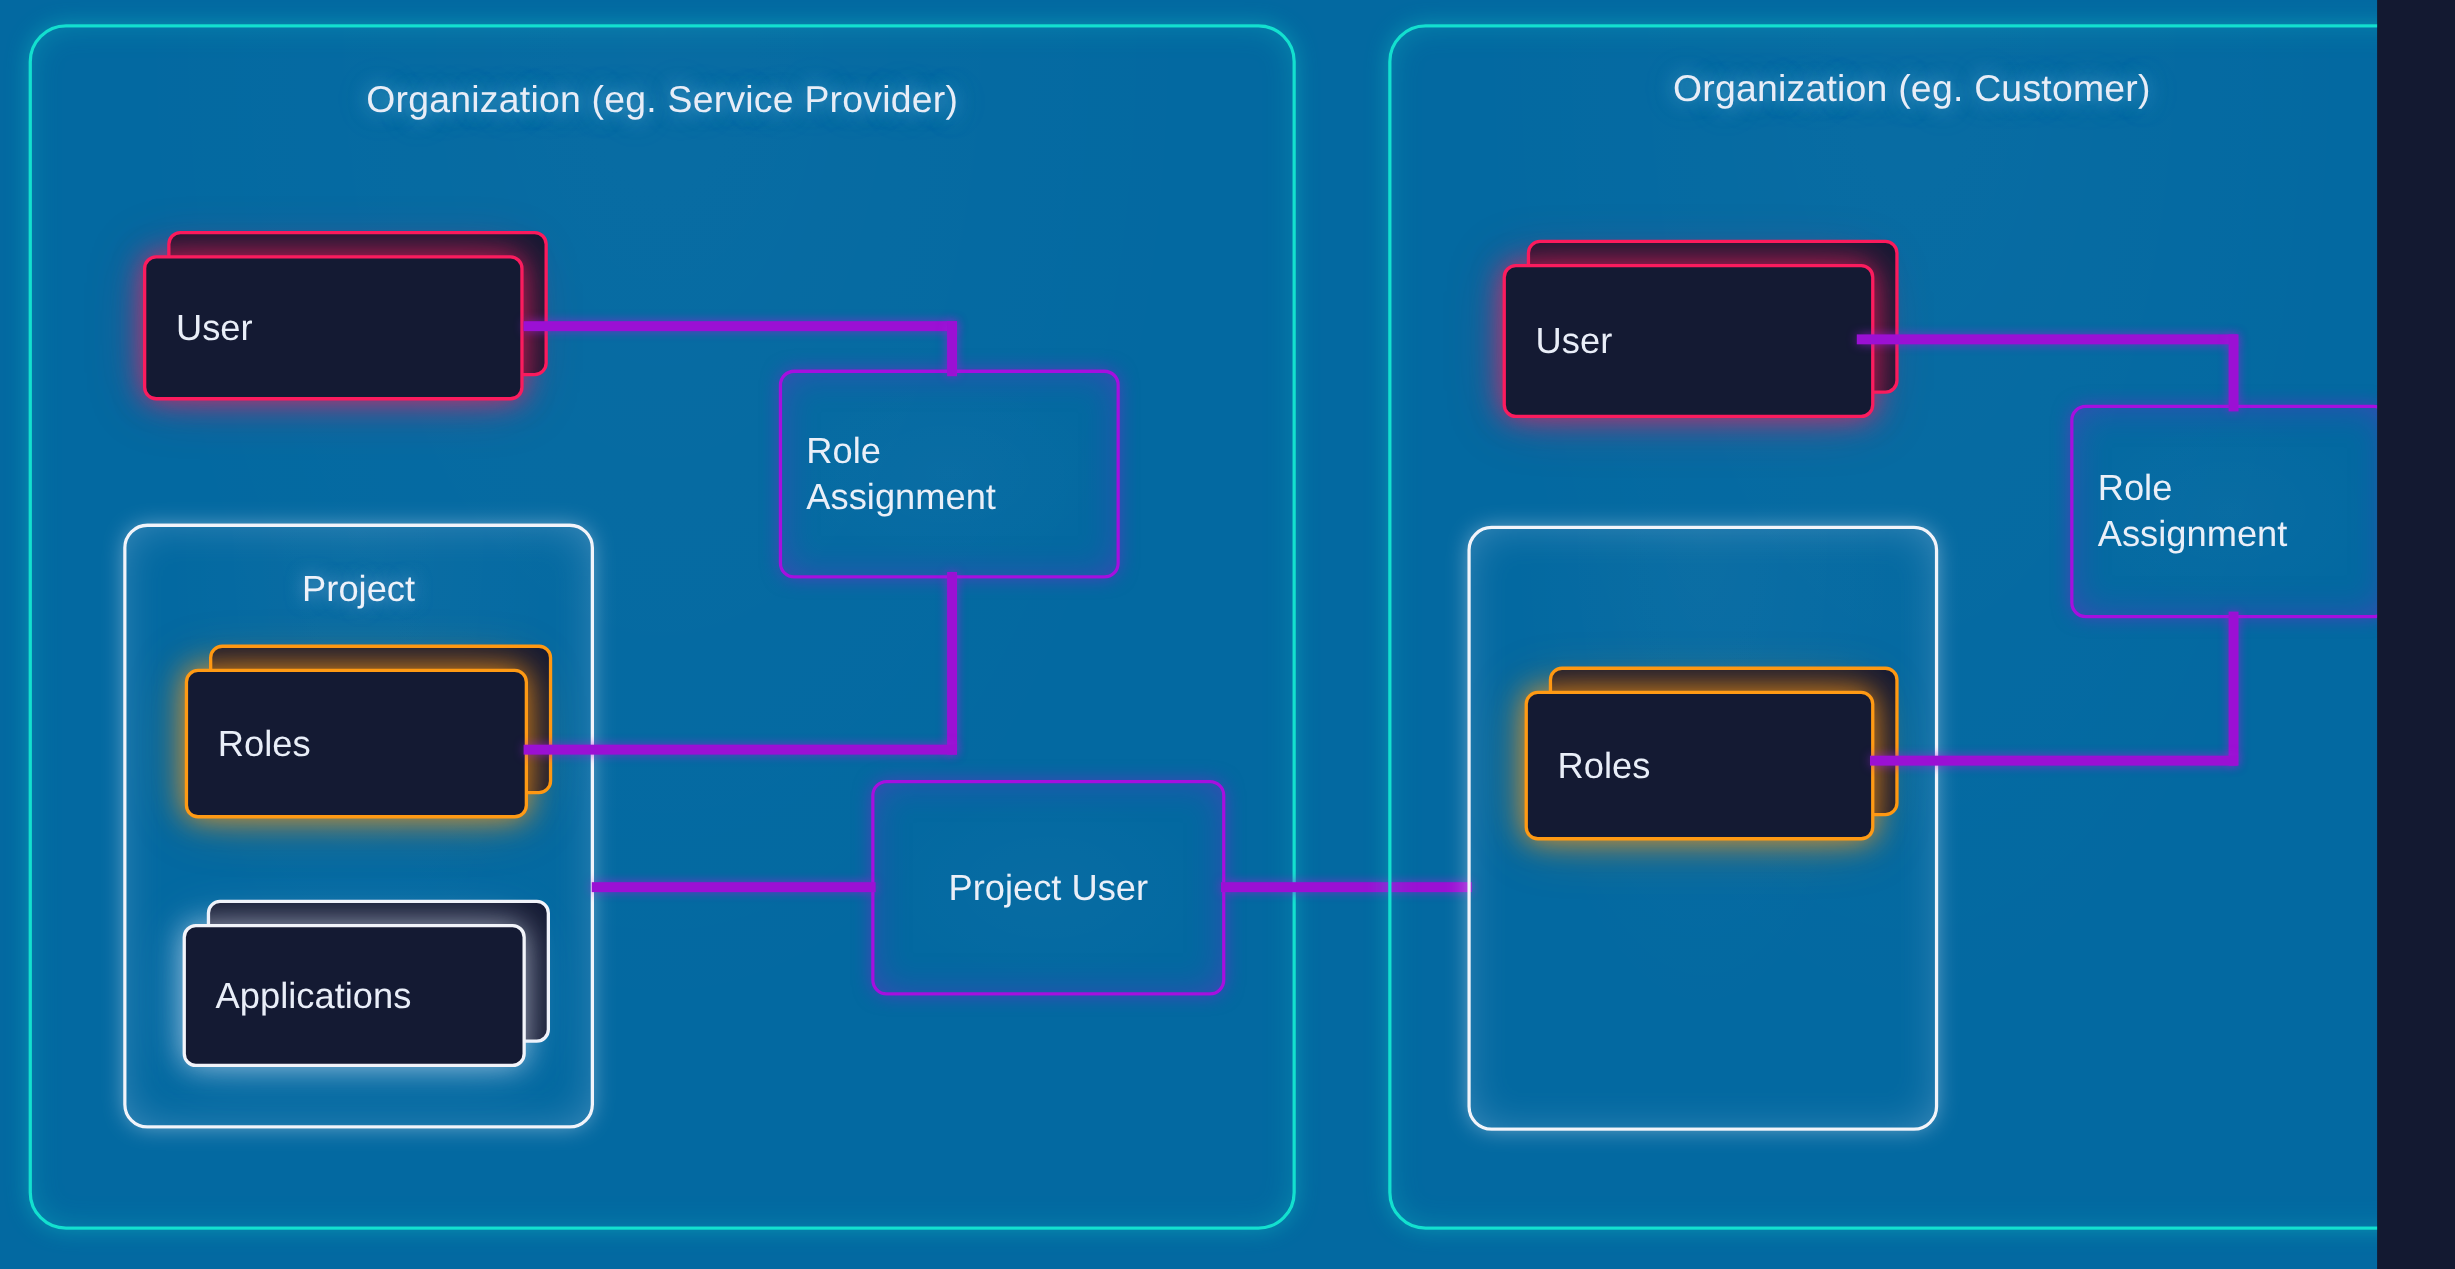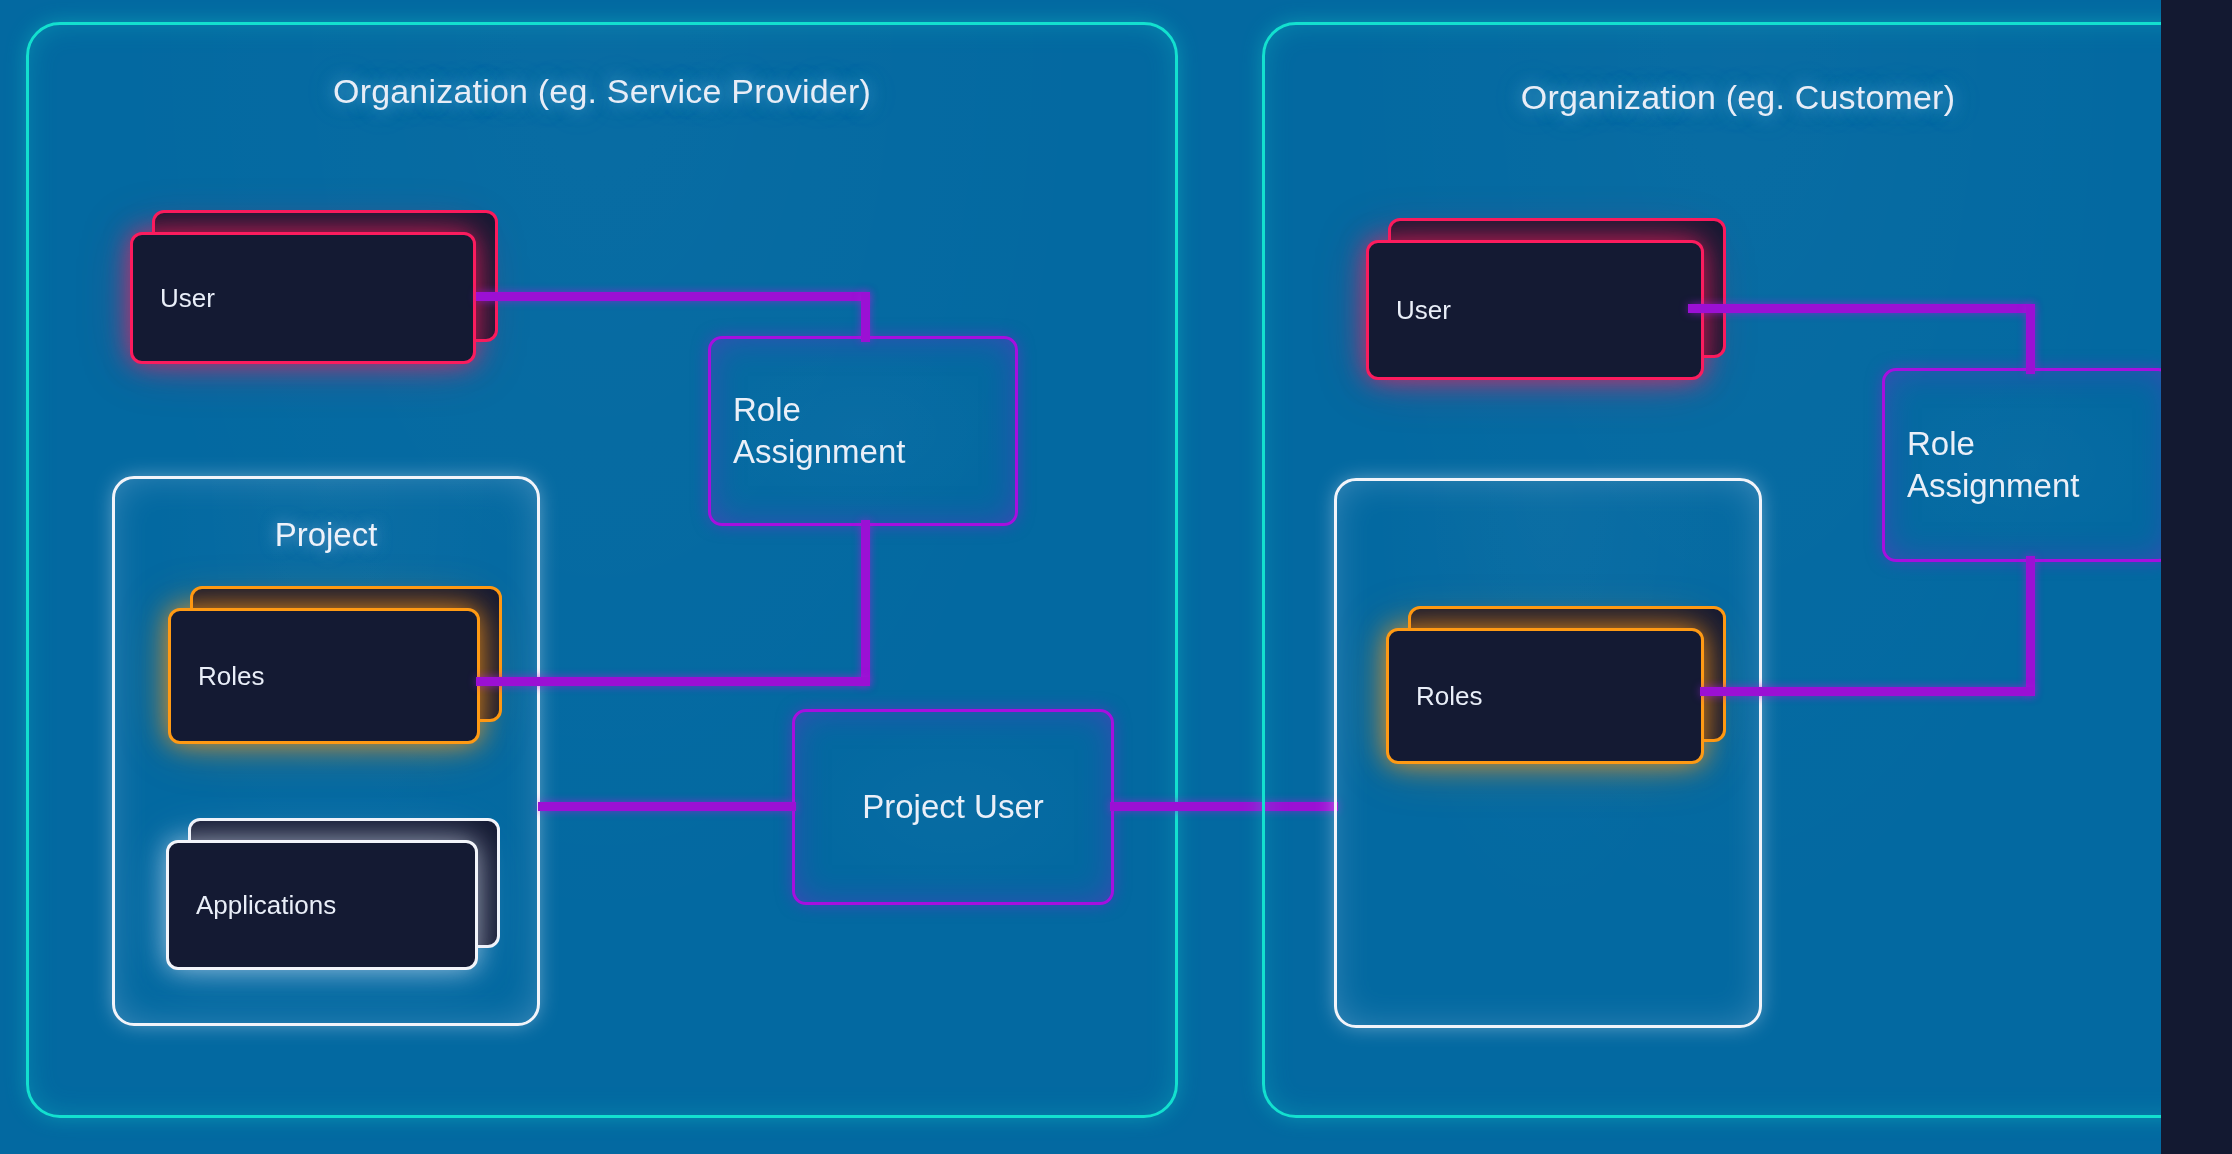--- a/index.html
+++ b/index.html
@@ -65,21 +65,21 @@
     box-sizing: border-box;
     background: #141a33;
     box-shadow: 0 0 26px -1px var(--glow), 0 0 54px -6px var(--glow2);
   }
   .stack .label {
     position: absolute;
     left: 30px;
     top: 50%;
     transform: translateY(-50%);
     color: #e9eef8;
-    font-size: 26px;
+    font-size: 33px;
     font-weight: 300;
     white-space: nowrap;
     z-index: 3;
     text-align: center;
   }
 
   
   .node {
     position: absolute;
     border: 3px solid var(--c);
@@ -176,21 +176,21 @@
   <div class="node center" style="left:792px; top:709px; width:322px; height:196px; --c:#a60fdf; --glow:rgba(166,15,223,0.55);">
     <div class="label">Project User</div>
   </div>
 
   <div class="wire h" style="left:538px; top:802px; width:258px;"></div>
 
   <div class="wire h" style="left:1110px; top:802px; width:228px;"></div>
 
   <div class="org" style="left:1262px; top:22px; width:952px; height:1096px; --c:#13e0cf; --glow:rgba(19,224,207,0.42);">
   </div>
-  <div class="org-title" style="left:1262px; width:952px; top:78px;">Organization (eg. Customer)</div>
+  <div class="org-title" style="left:1262px; width:952px; top:62px;">Organization (eg. Customer)</div>
 
   <div class="stack" style="left:1366px; top:240px; width:338px; height:140px; --c:#fb1c5e; --glow:rgba(251,28,94,0.75); --glow2:rgba(251,28,94,0.42);">
     <div class="back"></div>
     <div class="front"></div>
     <div class="label">User</div>
   </div>
 
   <div class="proj-box" style="left:1334px; top:478px; width:428px; height:550px;"></div>
 
   <div class="stack" style="left:1386px; top:628px; width:318px; height:136px; --c:#ff9a14; --glow:rgba(255,154,20,0.80); --glow2:rgba(255,140,10,0.45);">

